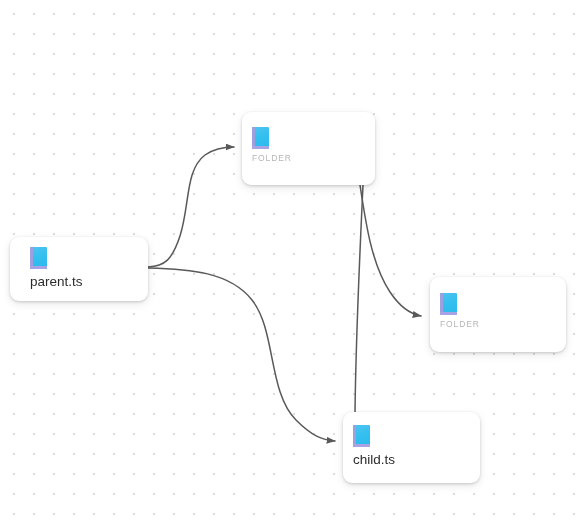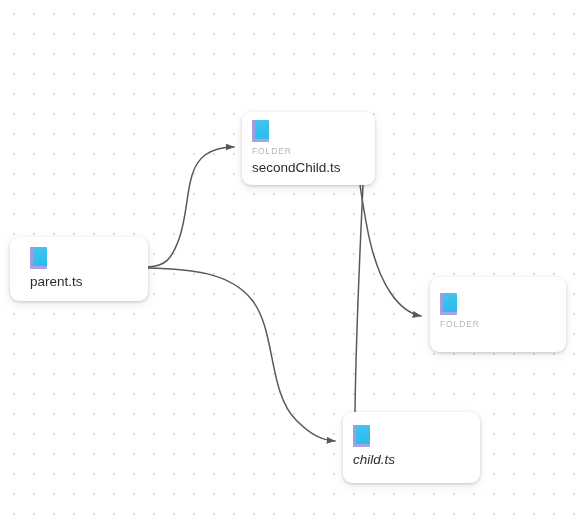--- a/index.html
+++ b/index.html
@@ -127,33 +127,32 @@
     <span class="node-title">parent.ts</span>
   </div>
 
   <div class="graph-node" style="left: 242px; top: 112px; width: 133px; height: 73px;">
     <span class="node-icon">
       <span class="sheet"></span>
         <span class="spine"></span>
         <span class="base"></span>
     </span>
     <span class="node-kind">FOLDER</span>
-    <span class="node-title">secondChild.ts</span>
   </div>
 
   <div class="graph-node" style="left: 430px; top: 277px; width: 136px; height: 75px;">
     <span class="node-icon">
       <span class="sheet"></span>
         <span class="spine"></span>
         <span class="base"></span>
     </span>
     <span class="node-kind">FOLDER</span>
   </div>
 
-  <div class="graph-node" style="left: 343px; top: 412px; width: 137px; height: 71px; font-style: italic;">
+  <div class="graph-node" style="left: 343px; top: 412px; width: 137px; height: 71px;">
     <span class="node-icon">
       <span class="sheet"></span>
         <span class="spine"></span>
         <span class="base"></span>
     </span>
 
     <span class="node-title">child.ts</span>
   </div>
 
 </div>

